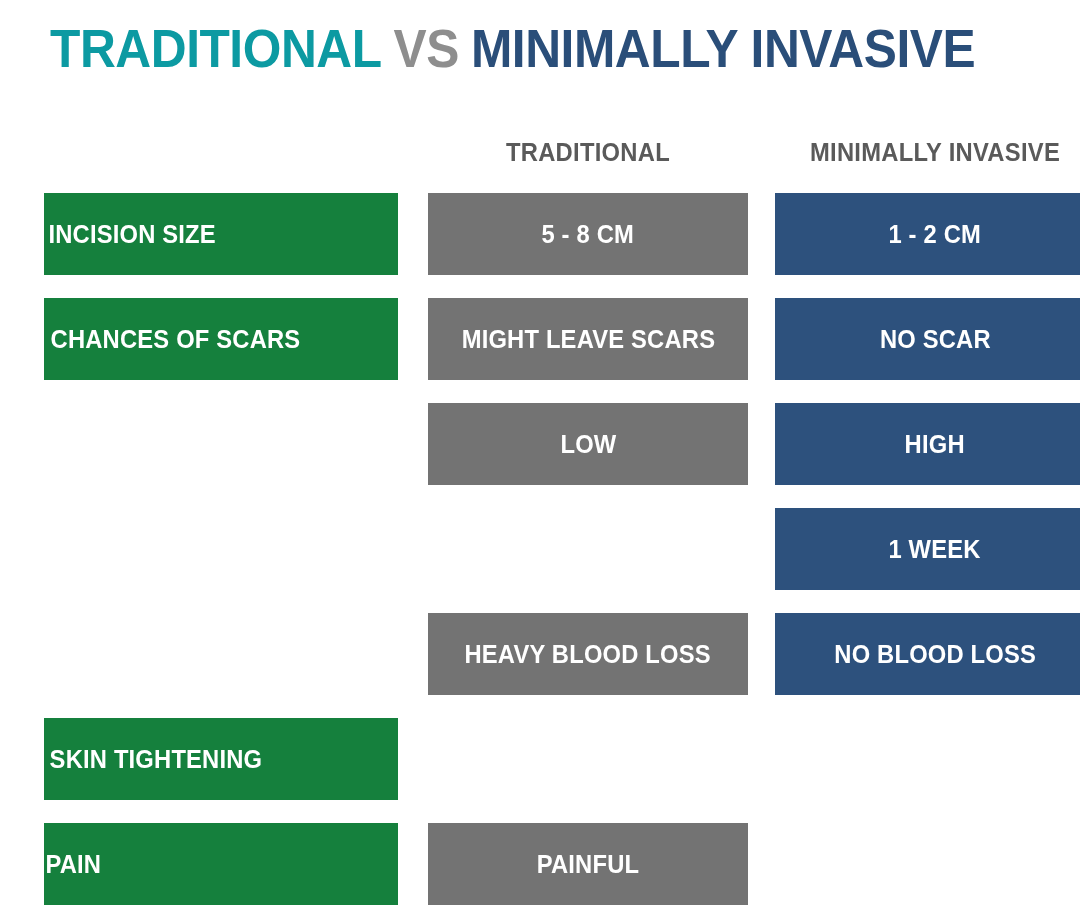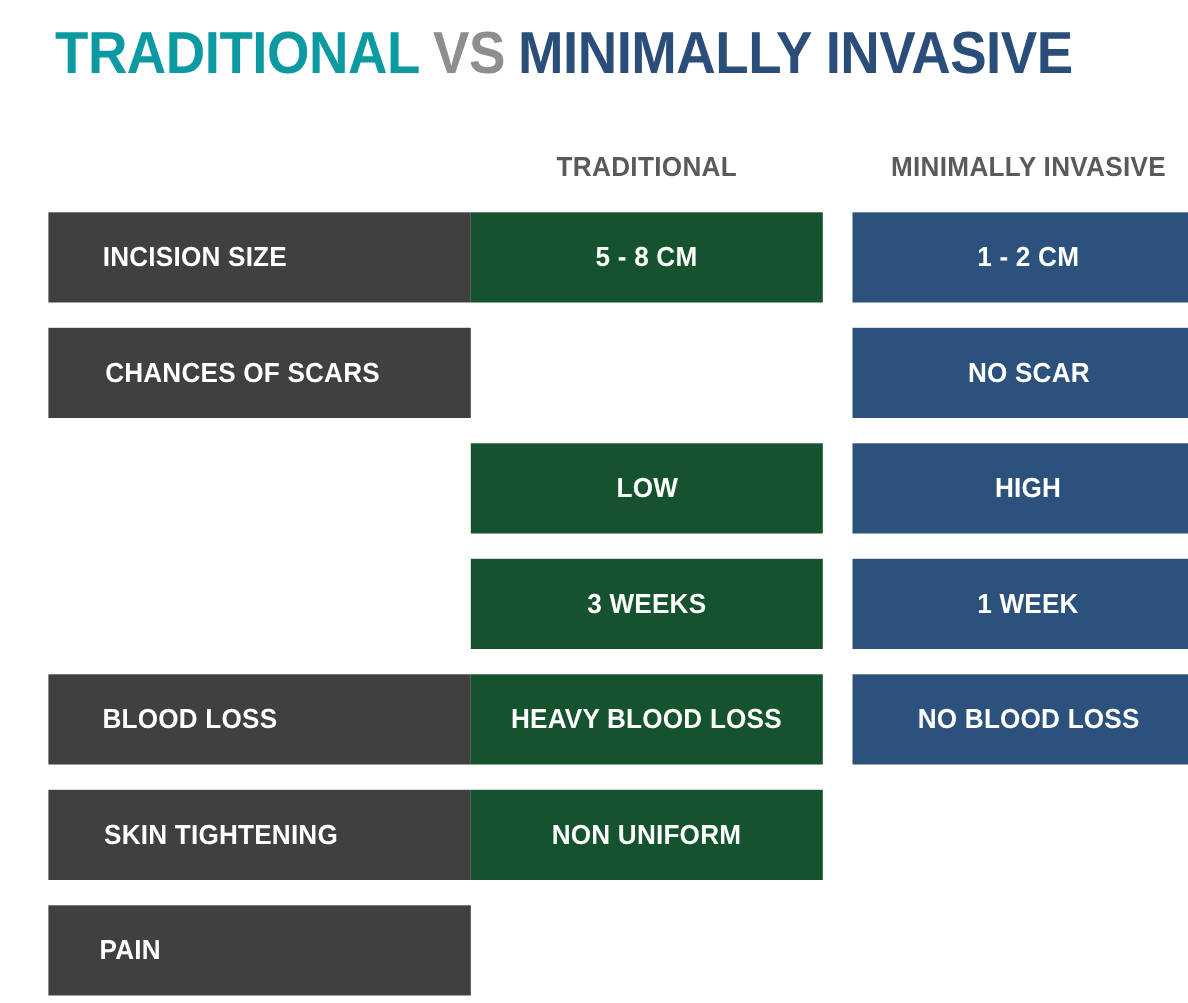--- a/index.html
+++ b/index.html
@@ -83,29 +83,28 @@
     align-items: center;
     color: #ffffff;
     font-size: 25px;
     font-weight: bold;
     letter-spacing: 0.2px;
     white-space: nowrap;
     box-sizing: border-box;
   }
   .cell-label {
     left: 14px;
-    width: 384px;
-    background: #404040;
+    width: 354px;
+    background: #15803d;
     justify-content: flex-start;
-    padding-left: 45px;
   }
   .cell-trad {
     left: 398px;
     width: 320px;
-    background: #14532d;
+    background: #737373;
     justify-content: center;
   }
   .cell-mis {
     left: 745px;
     width: 320px;
     background: #2D517D;
     justify-content: center;
   }
   .cell span { display: inline-block; transform: scaleX(0.95); }
 </style>
@@ -138,64 +137,61 @@
       </div>
       <div class="cell cell-mis">
         <span>1 - 2 CM</span>
       </div>
     </div>
 
     <div class="row">
       <div class="cell cell-label">
         <span>CHANCES OF SCARS</span>
       </div>
+      <div class="cell cell-trad">
+        <span>MIGHT LEAVE SCARS</span>
+      </div>
       <div class="cell cell-mis">
         <span>NO SCAR</span>
       </div>
     </div>
 
     <div class="row">
       <div class="cell cell-trad">
         <span>LOW</span>
       </div>
       <div class="cell cell-mis">
         <span>HIGH</span>
       </div>
     </div>
 
     <div class="row">
-      <div class="cell cell-trad">
-        <span>3 WEEKS</span>
-      </div>
       <div class="cell cell-mis">
         <span>1 WEEK</span>
       </div>
     </div>
 
     <div class="row">
-      <div class="cell cell-label">
-        <span>BLOOD LOSS</span>
-      </div>
       <div class="cell cell-trad">
         <span>HEAVY BLOOD LOSS</span>
       </div>
       <div class="cell cell-mis">
         <span>NO BLOOD LOSS</span>
       </div>
     </div>
 
     <div class="row">
       <div class="cell cell-label">
         <span>SKIN TIGHTENING</span>
       </div>
-      <div class="cell cell-trad">
-        <span>NON UNIFORM</span>
-      </div>
     </div>
 
     <div class="row">
       <div class="cell cell-label">
         <span>PAIN</span>
+      </div>
+      <div class="cell cell-trad">
+        <span>PAINFUL</span>
       </div>
     </div>
 
   </div>
 </div>
 
 </body></html>

